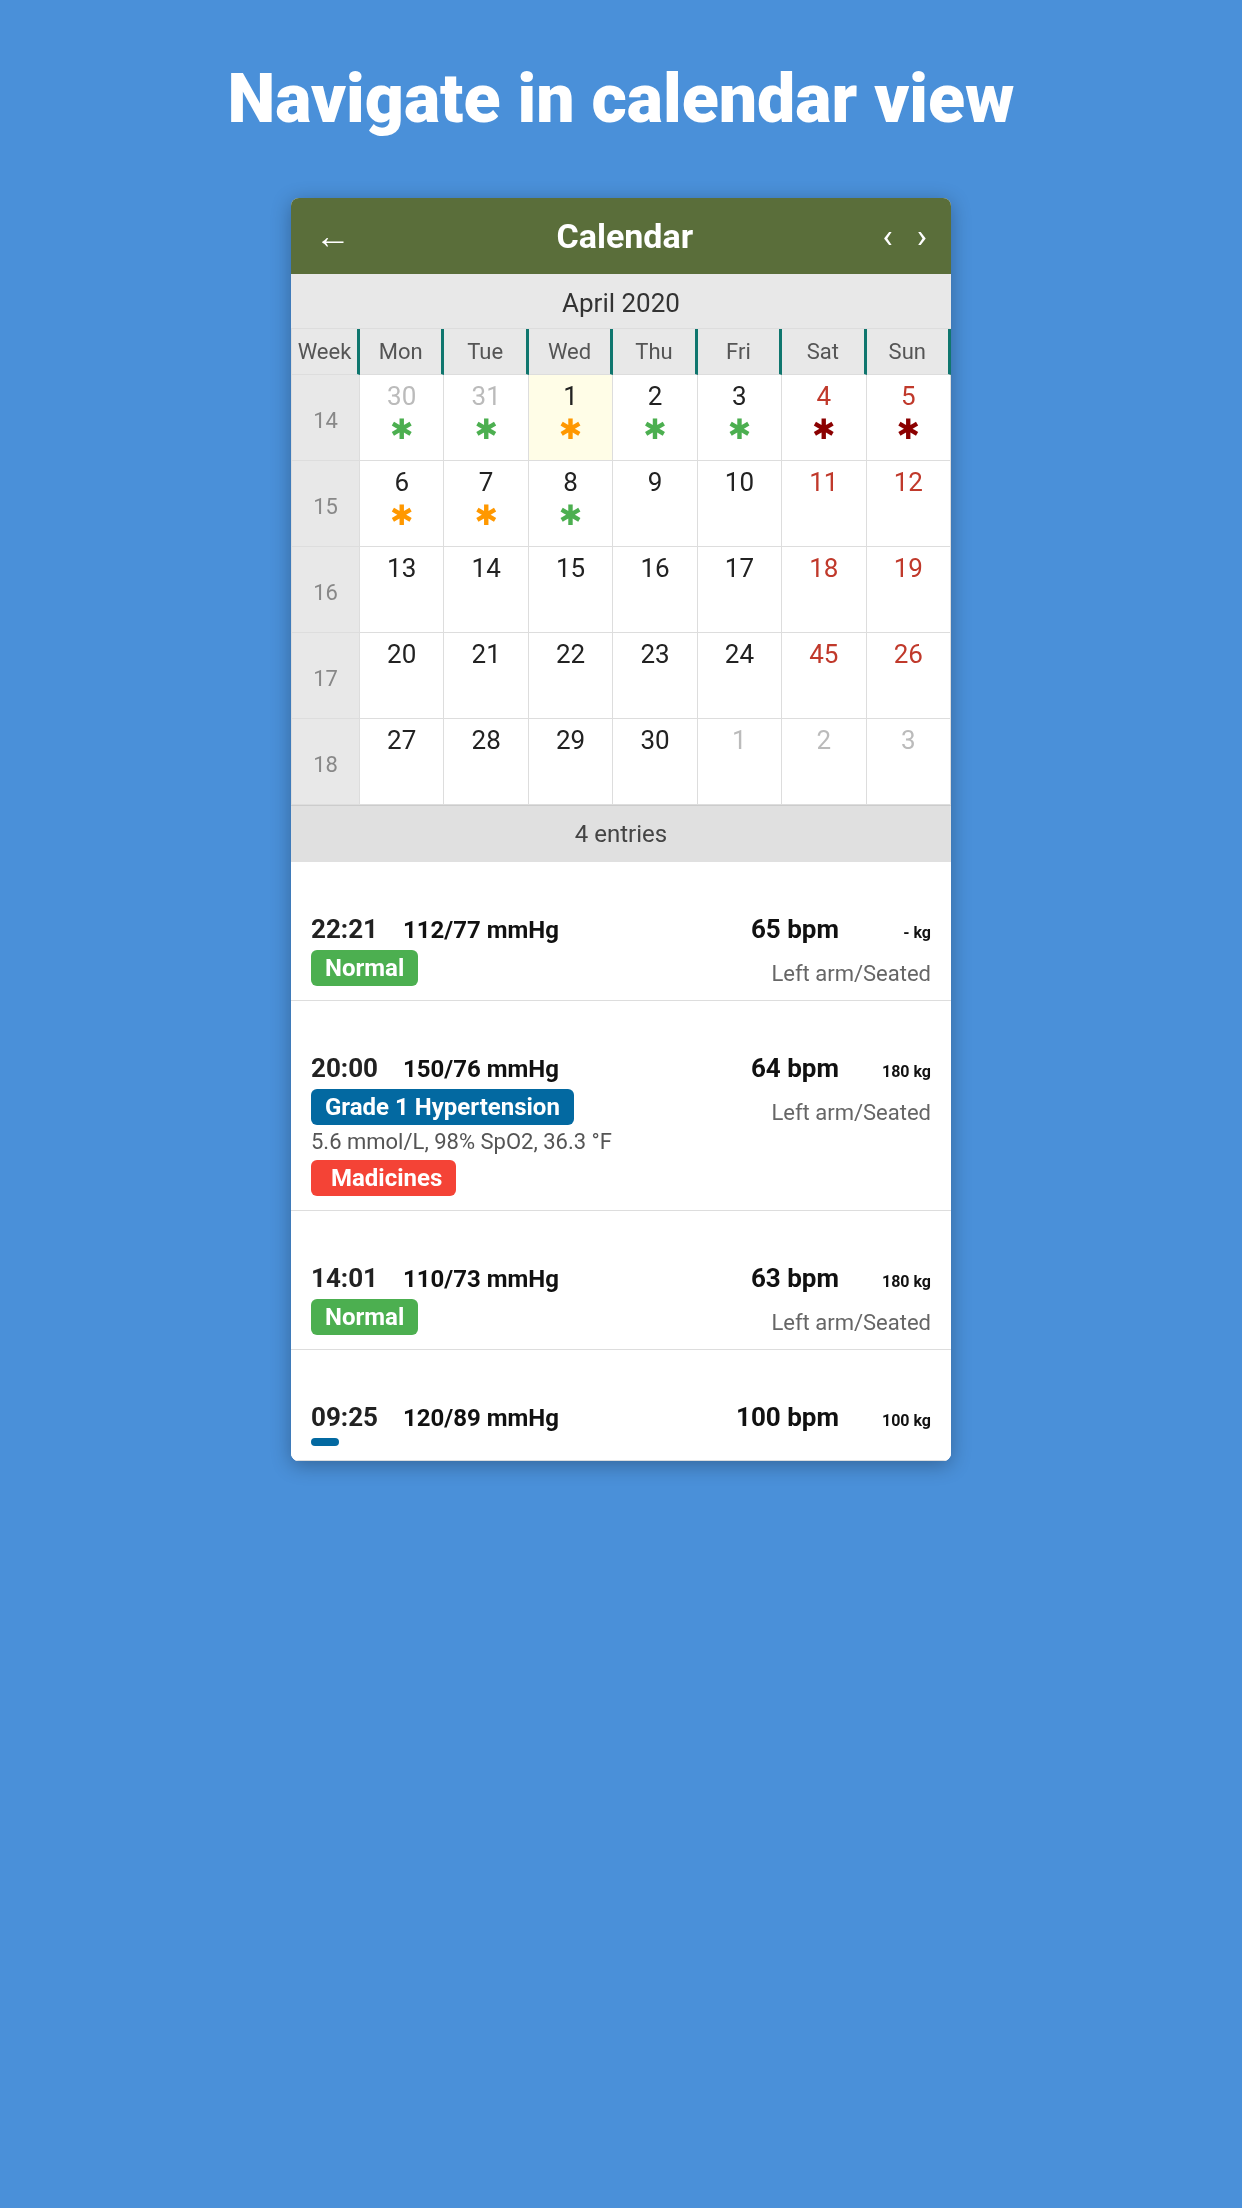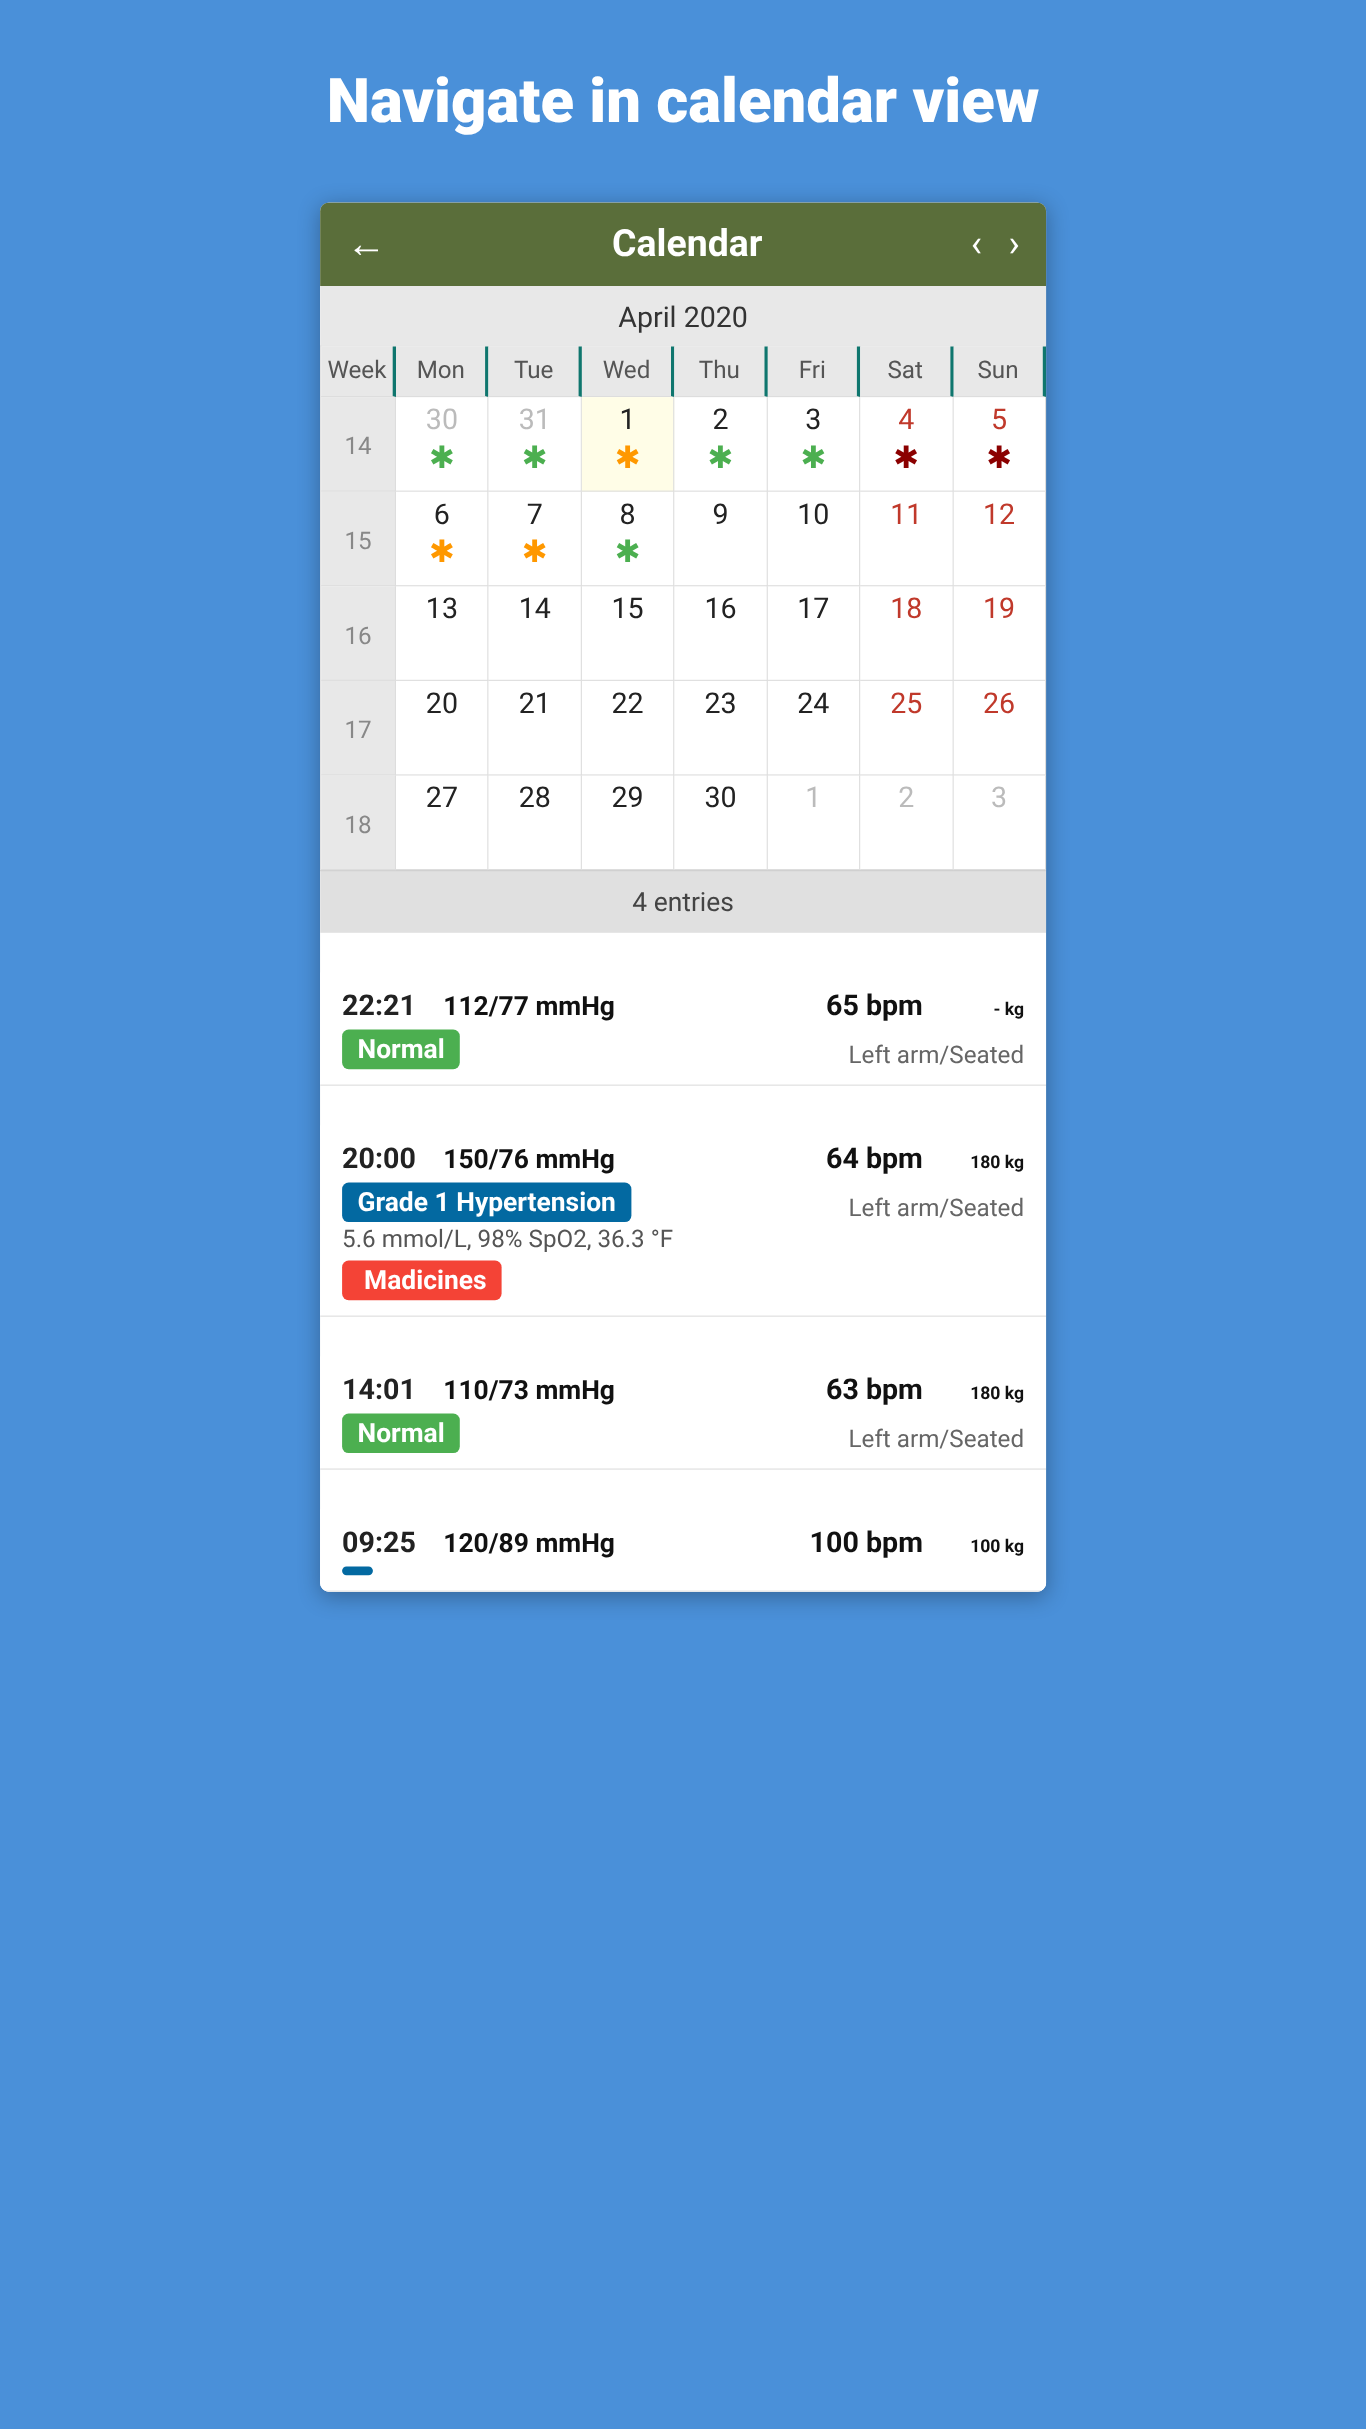--- a/index.html
+++ b/index.html
@@ -7,21 +7,21 @@
       width: 1242px;
       min-height: 2208px;
       background-color: #4a90d9;
       font-family: 'Roboto', Arial, sans-serif;
       display: flex;
       flex-direction: column;
       align-items: center;
     }
     .hero-title {
       color: white;
-      font-size: 56px;
+      font-size: 68px;
       font-weight: 900;
       text-align: center;
       padding: 60px 80px 60px;
       line-height: 1.15;
     }
     .app-container {
       width: 660px;
       background: #f0f0f0;
       border-radius: 8px;
       overflow: hidden;
@@ -317,21 +317,21 @@
       <div class="cal-cell">
           <span class="day-num black">22</span>
         </div>
       <div class="cal-cell">
           <span class="day-num black">23</span>
         </div>
       <div class="cal-cell">
           <span class="day-num black">24</span>
         </div>
       <div class="cal-cell">
-          <span class="day-num red">25</span>
+          <span class="day-num red">45</span>
         </div>
       <div class="cal-cell">
           <span class="day-num red">26</span>
         </div>
 
       <div class="cal-cell week-cell">
           <span>18</span>
         </div>
       <div class="cal-cell">
           <span class="day-num black">27</span>

